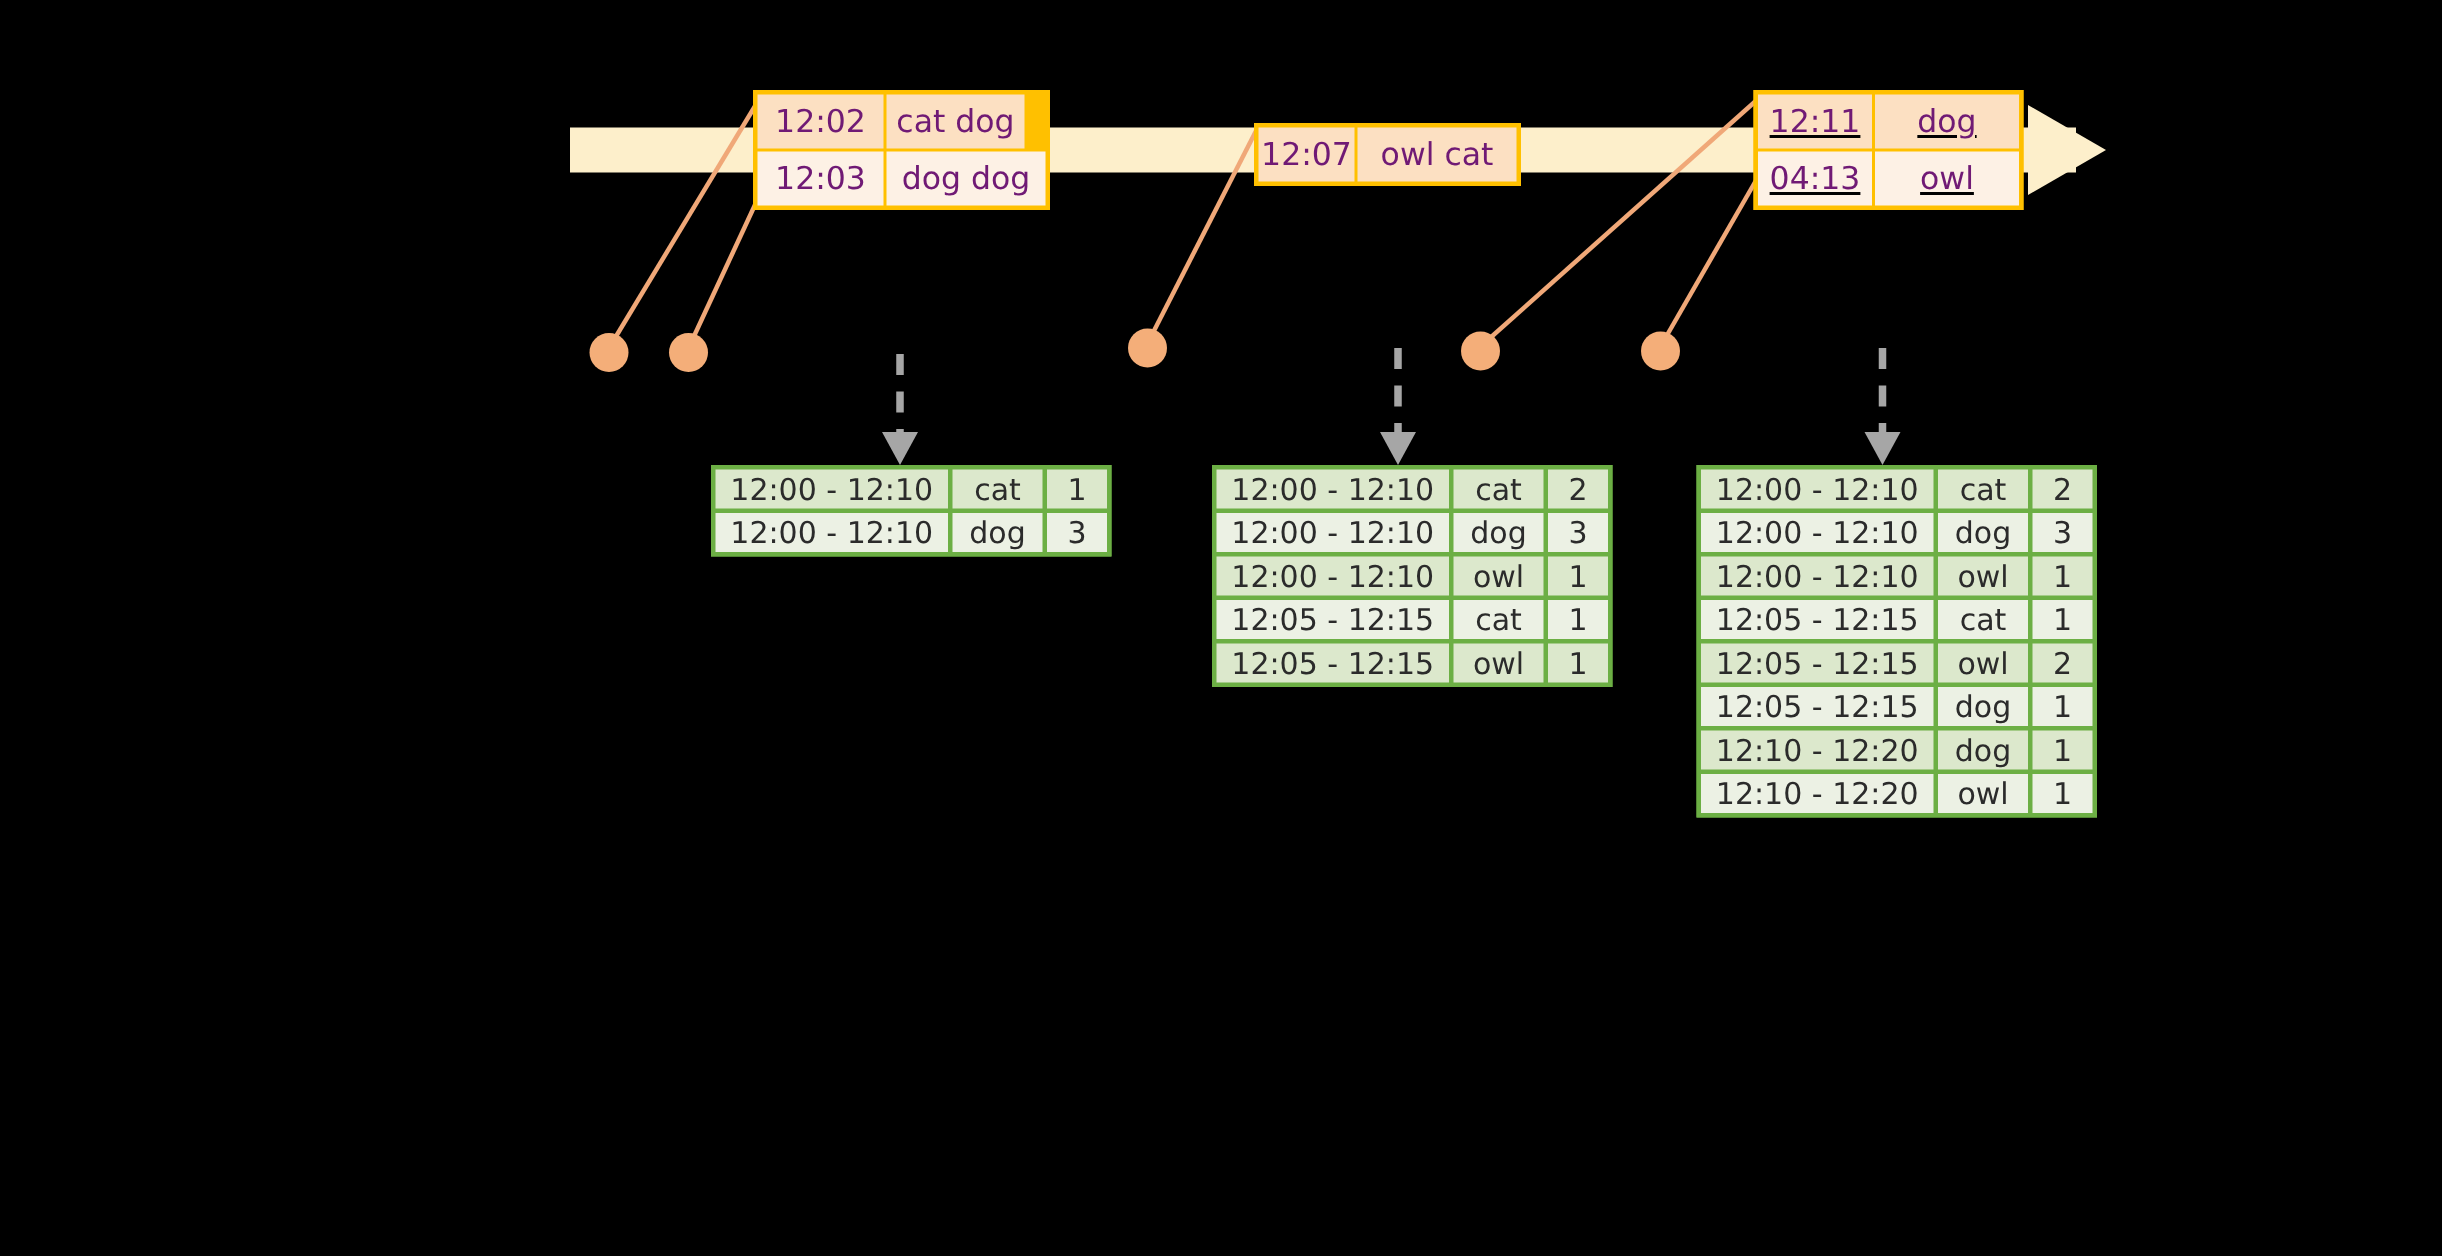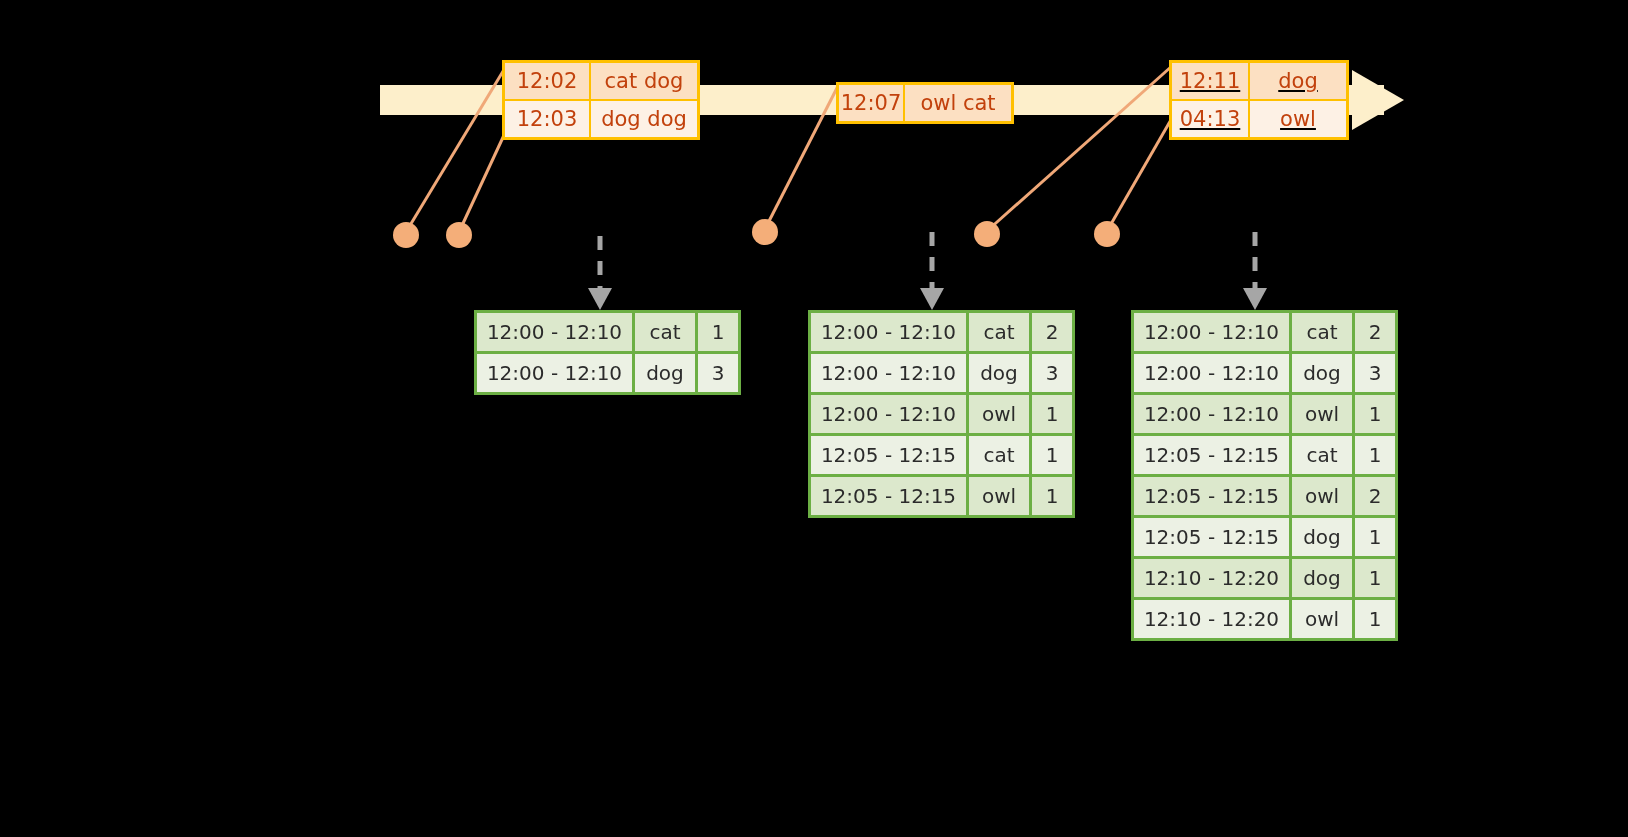--- a/index.html
+++ b/index.html
@@ -5,28 +5,28 @@
   html,body{margin:0;padding:0;background:#000;}
   #stage{position:relative;width:1628px;height:837px;background:#000;
          font-family:"DejaVu Sans","Liberation Sans",sans-serif;overflow:hidden;}
   svg.layer{position:absolute;left:0;top:0;width:1628px;height:837px;pointer-events:none;}
 
   
   .evt-group{position:absolute;border:3px solid #FFC000;background:#FFC000;
              display:flex;flex-direction:column;gap:2px;box-sizing:border-box;}
   .evt-row{display:flex;gap:2px;height:36px;}
   .evt-time,.evt-words{display:flex;align-items:center;justify-content:center;
-             color:#c2410c;font-size:21px;white-space:nowrap;}
+             color:#701a75;font-size:21px;white-space:nowrap;}
   .evt-row.shade .evt-time,.evt-row.shade .evt-words{background:#FCE0C2;}
   .evt-row.light .evt-time,.evt-row.light .evt-words{background:#FDF1E5;text-align:center;}
 
   
   .rtable{position:absolute;border:3px solid #6CAF44;background:#6CAF44;
           display:flex;flex-direction:column;gap:3px;box-sizing:border-box;}
-  .rrow{display:flex;gap:3px;height:38px;}
+  .rrow{display:flex;gap:3px;height:26px;}
   .rcell{display:flex;align-items:center;justify-content:center;color:#2b2b2b;
          font-size:20px;white-space:nowrap;}
   .rrow.shade .rcell{background:#DCE8CC;}
   .rrow.light .rcell{background:#ECF1E4;}
   .c-win{width:155px;}
   .c-word{width:60px;}
   .c-cnt{width:40px;}
 </style>
 </head>
 <body>
@@ -64,21 +64,21 @@
     <g fill="#A6A6A6">
       <polygon points="588,288 612,288 600,310"></polygon>
       <polygon points="920,288 944,288 932,310"></polygon>
       <polygon points="1243,288 1267,288 1255,310"></polygon>
     </g>
   </svg>
 
   <div class="evt-group" style="left:502px;top:60px;">
     <div class="evt-row shade">
       <div class="evt-time" style="width:84px">12:02</div>
-      <div class="evt-words" style="width:106px">cat dog</div>
+      <div class="evt-words" style="width:92px">cat dog</div>
     </div>
     <div class="evt-row light">
       <div class="evt-time" style="width:84px">12:03</div>
       <div class="evt-words" style="width:106px">dog dog</div>
     </div>
   </div>
 
   <div class="evt-group" style="left:836px;top:82px;">
     <div class="evt-row shade">
       <div class="evt-time" style="width:64px">12:07</div>

